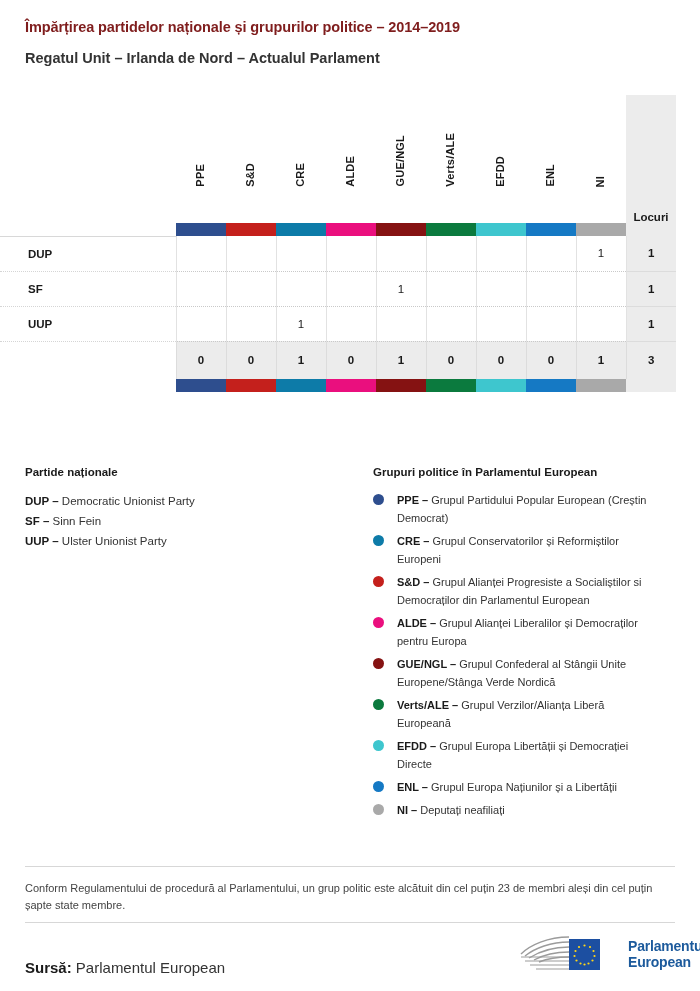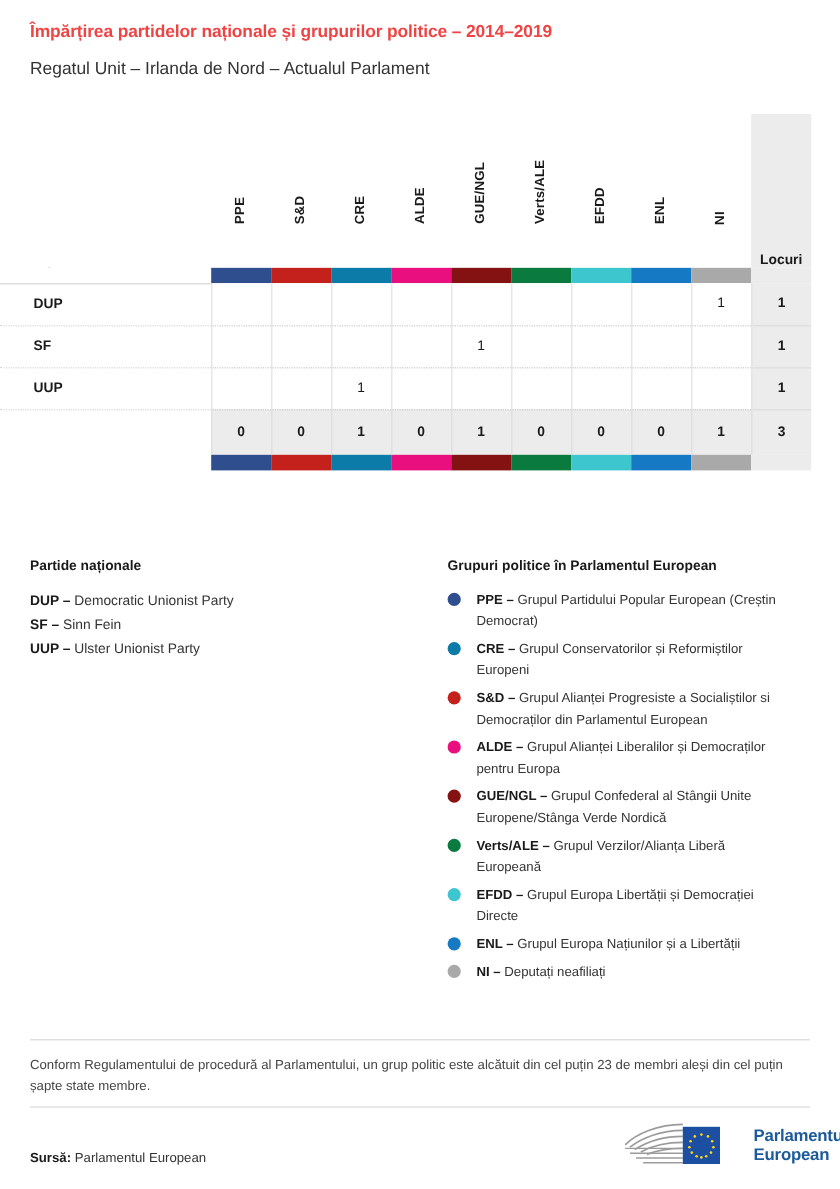--- a/index.html
+++ b/index.html
@@ -9,25 +9,25 @@
     font-family: "Liberation Sans", sans-serif;
     color: #1a1a1a;
     overflow: hidden;
   }
   .page { position: relative; width: 700px; height: 991px; }
 
   
   .title {
     position: absolute; left: 25px; top: 19px;
     font-size: 14.5px; font-weight: bold; letter-spacing: -0.1px;
-    color: #ef4444;
+    color: #7f1d1d;
   }
   .subtitle {
     position: absolute; left: 25px; top: 50px;
-    font-size: 14.5px; font-weight: normal; color: #333333;
+    font-size: 14.5px; font-weight: bold; color: #333333;
   }
 
   
   .table-wrap { position: absolute; left: 0px; top: 95px; width: 700px; }
   table.matrix {
     border-collapse: collapse;
     table-layout: fixed;
     width: 676px;
     margin-left: 0px;
   }
@@ -142,21 +142,21 @@
     position: absolute; left: 25px; width: 650px; height: 1px; background: #d7d7d7;
   }
   .div-1 { top: 866px; }
   .div-2 { top: 922px; }
   .footnote {
     position: absolute; left: 25px; top: 880px; width: 650px;
     font-size: 11px; line-height: 17px; color: #444444;
   }
   .source {
     position: absolute; left: 25px; top: 959px;
-    font-size: 11px; color: #333333;
+    font-size: 15px; color: #333333;
   }
   .source b { color: #1a1a1a; }
 
   .ep-logo { position: absolute; left: 512px; top: 933px; display: flex; align-items: center; }
   .ep-mark { width: 108px; height: 42px; }
   .ep-name {
     margin-left: 8px; font-size: 14px; line-height: 16px;
     font-weight: bold; color: #1c5a9c; letter-spacing: -0.2px;
   }
 </style>

